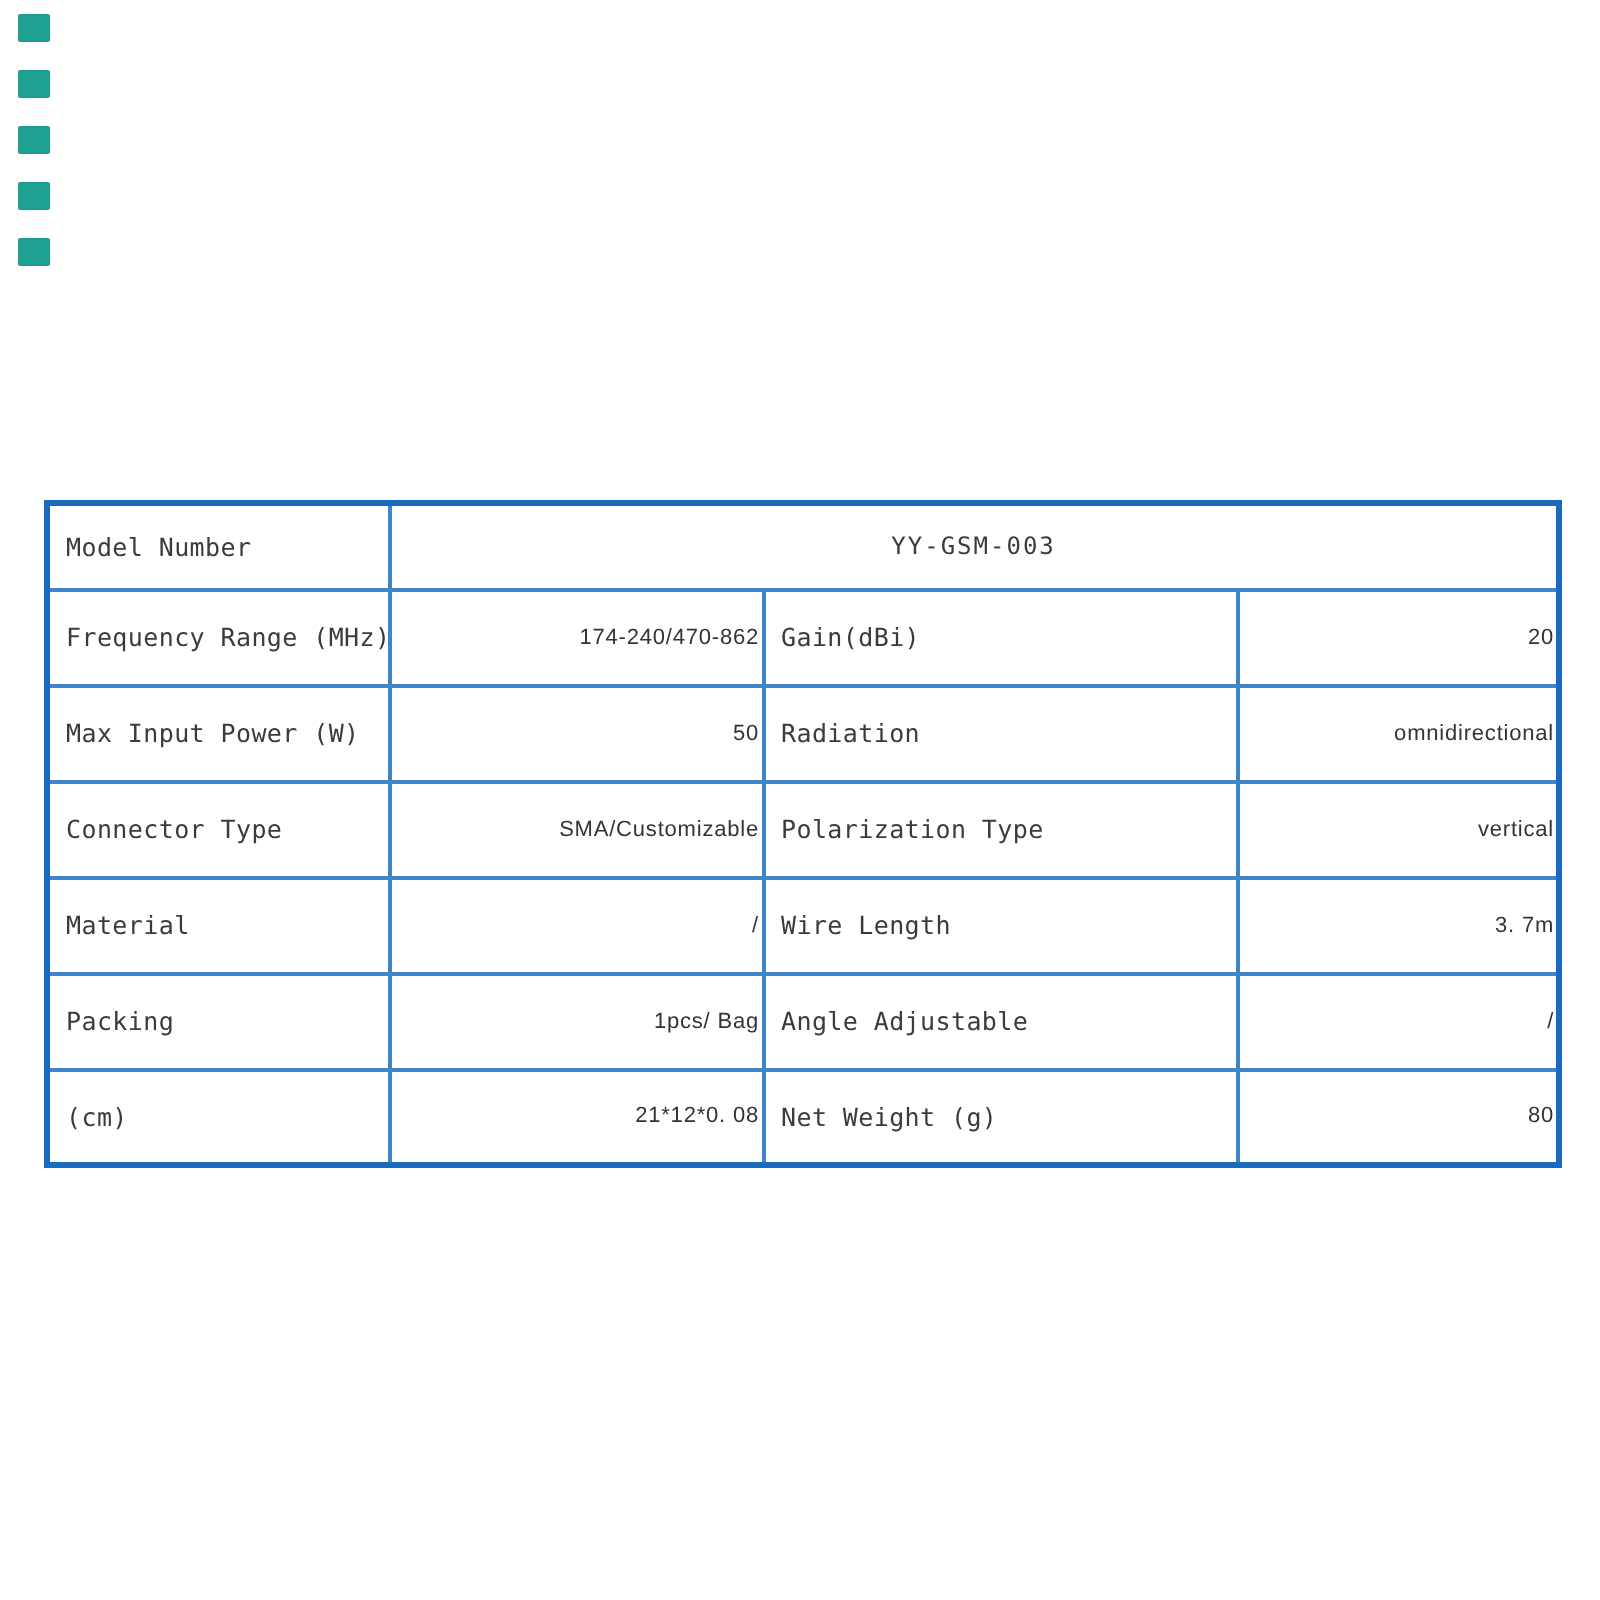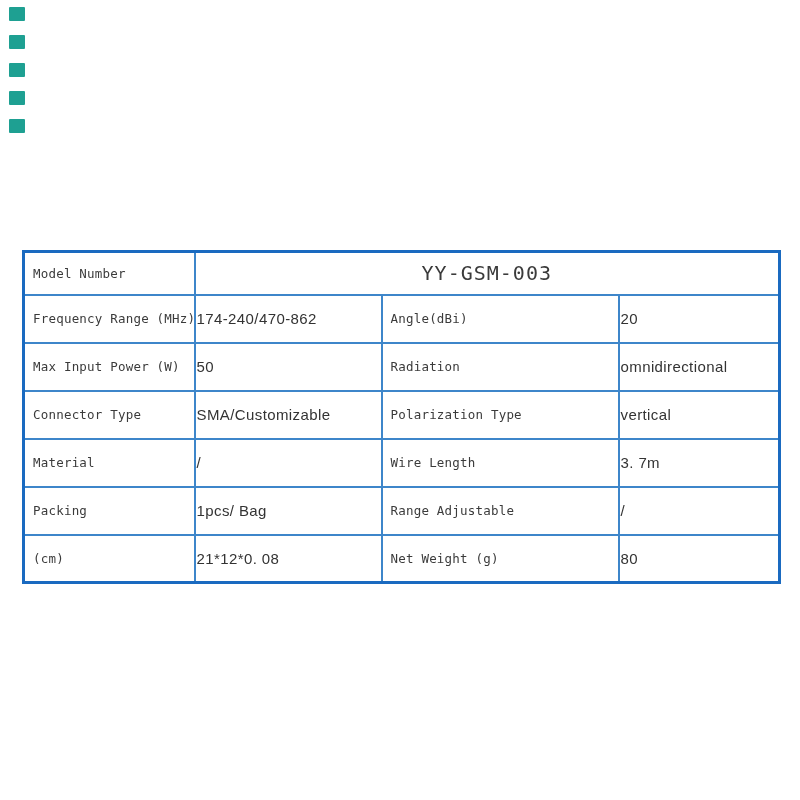--- a/index.html
+++ b/index.html
@@ -48,30 +48,30 @@
 
   td.label {
     text-align: left;
     padding-left: 8px;
     font-family: "DejaVu Sans Mono", monospace;
     font-size: 12.5px;
     letter-spacing: 0.2px;
     color: #3b3b3b;
   }
   td.value {
-    text-align: left;
+    text-align: right;
     font-family: "Liberation Sans", sans-serif;
-    font-size: 15px;
+    font-size: 11px;
     letter-spacing: 0.4px;
     color: #333333;
   }
   td.model-value {
     text-align: center;
     font-family: "DejaVu Sans Mono", monospace;
-    font-size: 20px;
+    font-size: 12px;
     letter-spacing: 1px;
     color: #3b3b3b;
   }
 </style>
 </head>
 <body>
 
 <div id="canvas">
 
   <div id="markers">
@@ -90,21 +90,21 @@
       <col style="width:161px">
     </colgroup>
     <tbody id="spec-body">
       <tr class="model-row">
         <td class="label">Model Number</td>
         <td class="model-value" colspan="3">YY-GSM-003</td>
       </tr>
     <tr class="spec-row">
           <td class="label">Frequency Range (MHz)</td>
           <td class="value">174-240/470-862</td>
-          <td class="label">Angle(dBi)</td>
+          <td class="label">Gain(dBi)</td>
           <td class="value">20</td>
         </tr>
         <tr class="spec-row">
           <td class="label">Max Input Power (W)</td>
           <td class="value">50</td>
           <td class="label">Radiation</td>
           <td class="value">omnidirectional</td>
         </tr>
         <tr class="spec-row">
           <td class="label">Connector Type</td>
@@ -114,21 +114,21 @@
         </tr>
         <tr class="spec-row">
           <td class="label">Material</td>
           <td class="value">/</td>
           <td class="label">Wire Length</td>
           <td class="value">3. 7m</td>
         </tr>
         <tr class="spec-row">
           <td class="label">Packing</td>
           <td class="value">1pcs/ Bag</td>
-          <td class="label">Range Adjustable</td>
+          <td class="label">Angle Adjustable</td>
           <td class="value">/</td>
         </tr>
         <tr class="spec-row">
           <td class="label">(cm)</td>
           <td class="value">21*12*0. 08</td>
           <td class="label">Net Weight (g)</td>
           <td class="value">80</td>
         </tr>
       </tbody>
   </table>

